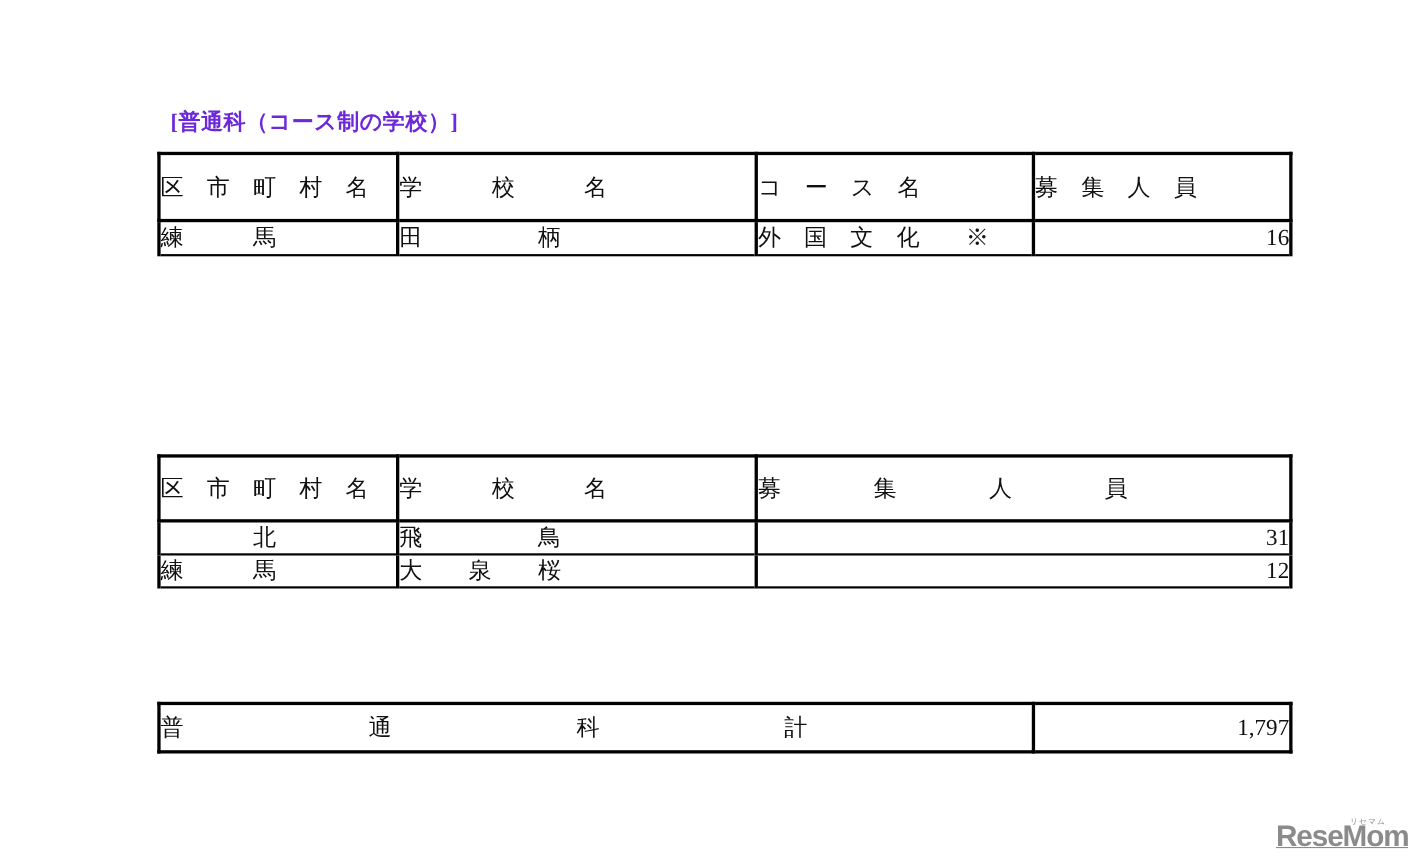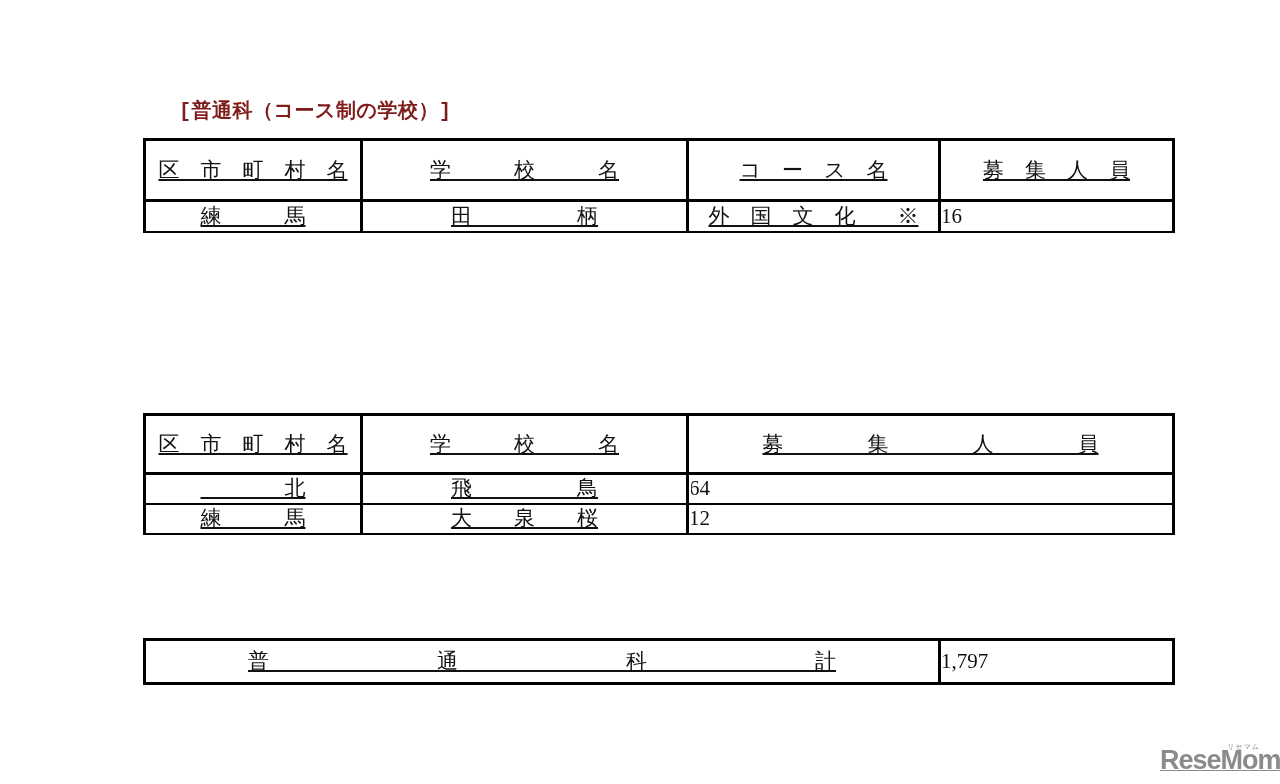--- a/index.html
+++ b/index.html
@@ -4,52 +4,52 @@
 <style>
   html,body{margin:0;padding:0;}
   body{
     width:1280px;height:784px;background:#ffffff;position:relative;overflow:hidden;
     font-family:"Liberation Serif","DejaVu Serif",serif;color:#111;
   }
   .page{position:absolute;inset:0;}
 
   .section-title{
     position:absolute;left:155px;
-    font-family:Liberation Mono, monospace;
-    font-weight:bold;font-size:20px;color:#7f1d1d;letter-spacing:0.5px;white-space:pre;margin-left:24px;
+    font-family:Liberation Serif, serif;
+    font-weight:bold;font-size:20px;color:#6d28d9;letter-spacing:0.5px;white-space:pre;
   }
   #title1{top:97px;}
   #title2{top:377px;}
 
   table.t{
     position:absolute;left:143px;border-collapse:collapse;table-layout:fixed;
     width:1029px;font-size:21px;line-height:1;
   }
   #table1{top:138px;}
   #table2{top:413px;}
   #table3{top:638px;}
 
   .t th,.t td{
     border:3px solid #000;font-weight:normal;white-space:pre;
     vertical-align:middle;padding:0;overflow:hidden;
   }
-  .t .r-data td{border-top-width:2px;border-bottom-width:2px;border-radius:12px;}
+  .t .r-data td{border-top-width:2px;border-bottom-width:2px;}
   .t .r-head th{border-bottom-width:3px;}
   .t .r-total td{border-top-width:3px;}
 
   #table1 .r-head{height:61px;}
   #table1 .r-data{height:31px;}
   #table1 .r-total{height:42px;}
   #table2 .r-head{height:59px;}
   #table2 .r-data{height:30px;}
   #table2 .r-total{height:45px;}
   #table3 .r-total{height:44px;padding-left:25px;}
 
-  .cell-center{text-align:center;text-decoration:underline;}
-  .cell-num{padding-right:10px;margin-top:16px;}
+  .cell-center{text-align:left;}
+  .cell-num{text-align:right;padding-right:10px;margin-top:16px;}
 
   .logo{
     position:absolute;left:1160px;top:741px;width:116px;height:38px;
     font-family:"Liberation Sans","DejaVu Sans",sans-serif;
     color:#8b8b8b;
     text-decoration:underline;
   }
   .logo-text{
     font-weight:bold;font-size:27px;letter-spacing:-1px;line-height:38px;
   }
@@ -97,21 +97,21 @@
       </colgroup>
     <tbody>
         <tr class="r-head">
       <th class="cell-center">区　市　町　村　名</th>
       <th class="cell-center">学　　　校　　　名</th>
       <th class="cell-center">募　　　　集　　　　人　　　　員</th>
     </tr>
     <tr class="r-data">
       <td class="cell-center">　　　　北</td>
       <td class="cell-center">飛　　　　　鳥</td>
-      <td class="cell-num">64</td>
+      <td class="cell-num">31</td>
     </tr>
     <tr class="r-data">
       <td class="cell-center">練　　　馬</td>
       <td class="cell-center">大　　泉　　桜</td>
       <td class="cell-num">12</td>
     </tr>
   </tbody>
     </table>
 
   <table class="t" id="table3">

